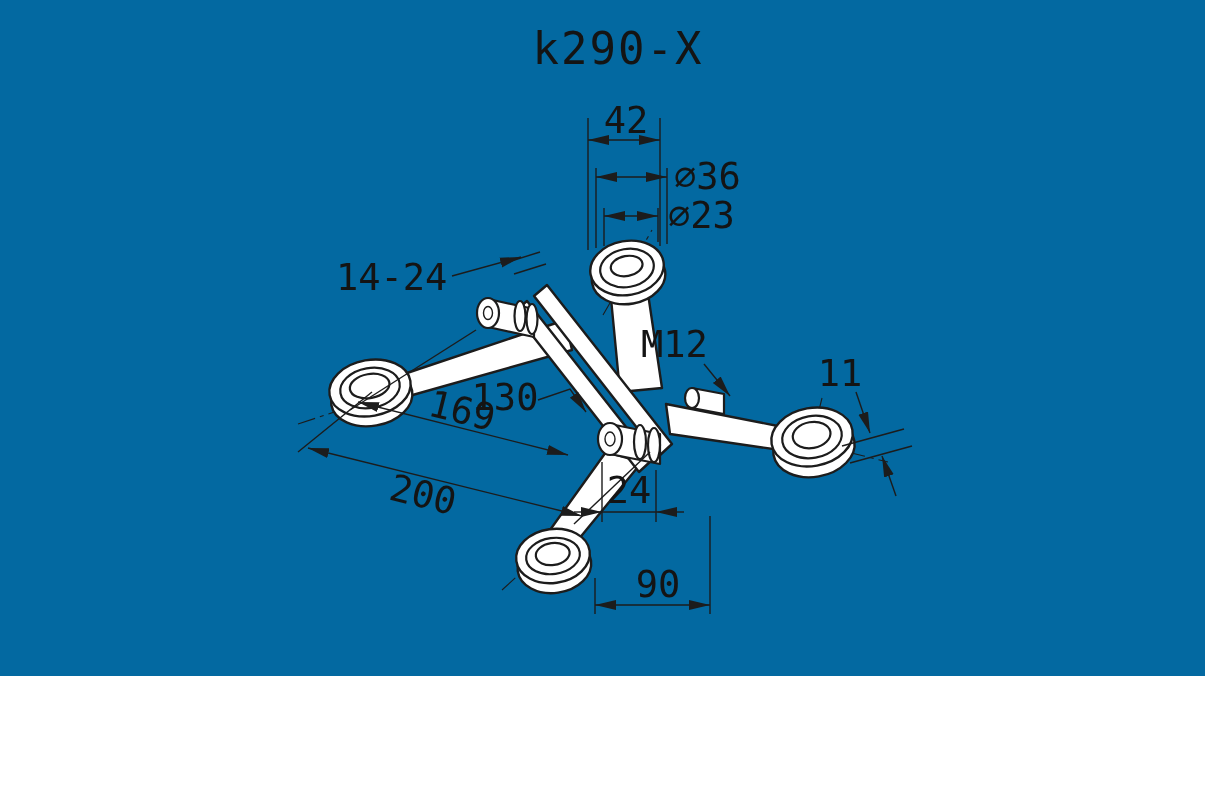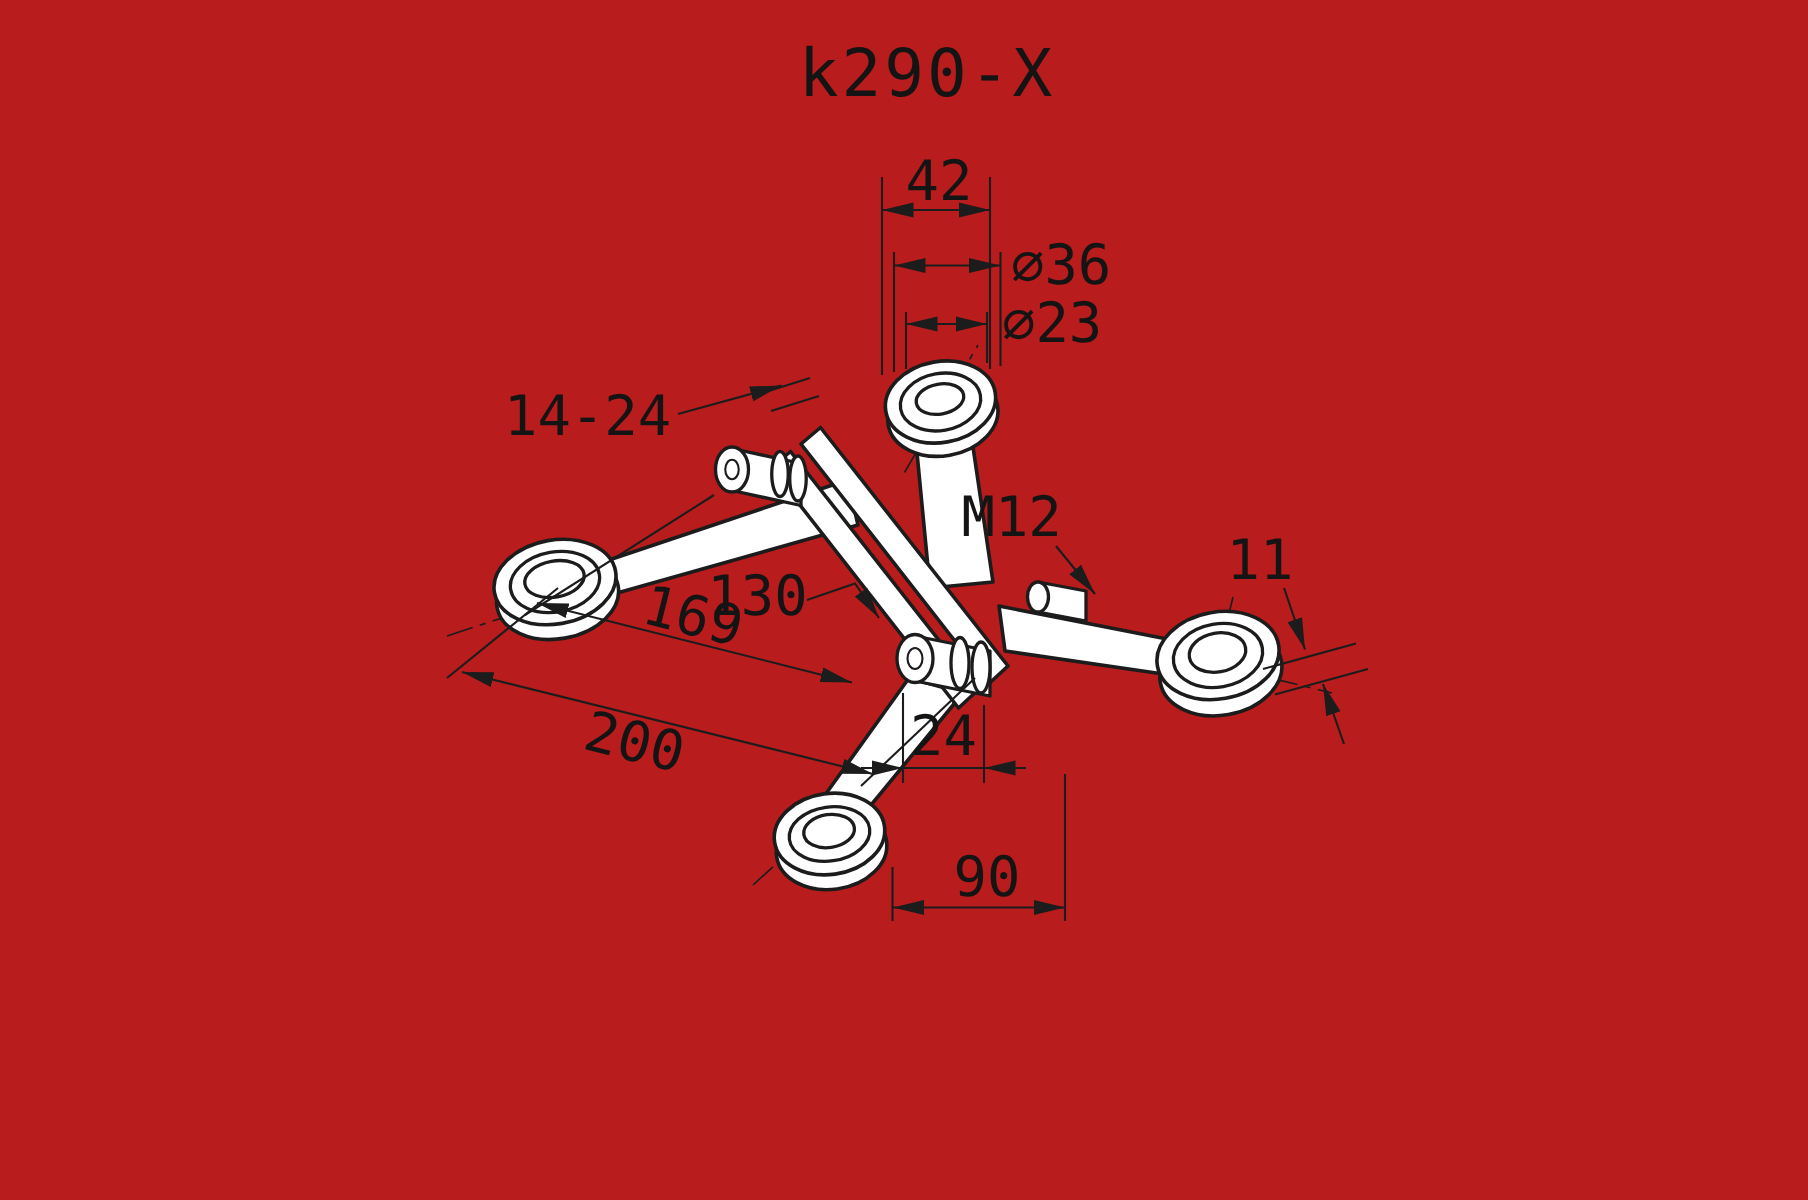--- a/index.html
+++ b/index.html
@@ -1,16 +1,16 @@
 <!DOCTYPE html>
 <html><head>
 <meta charset="utf-8">
 <style>
   html,body{margin:0;padding:0;background:#ffffff;}
-  .canvas{position:relative;width:1205px;height:800px;background:#b91c1c;overflow:hidden;
+  .canvas{position:relative;width:1205px;height:676px;background:#0369a1;overflow:hidden;
           font-family:"DejaVu Sans Mono", monospace;}
   svg{position:absolute;left:0;top:0;}
   .outline{fill:#ffffff;stroke:#1c1c1c;stroke-width:2.4;stroke-linejoin:round;}
   .outline2{fill:#ffffff;stroke:#1c1c1c;stroke-width:2.2;stroke-linejoin:round;}
   .thin{stroke:#1c1c1c;stroke-width:1.4;fill:none;}
   .cl{stroke:#1c1c1c;stroke-width:1.1;fill:none;stroke-dasharray:18 5 4 5;}
   .dimtxt{font-family:"DejaVu Sans Mono", monospace;font-size:37px;fill:#141414;}
   .titletxt{font-family:"DejaVu Sans Mono", monospace;font-size:44px;fill:#141414;letter-spacing:2px;}
 </style>
 </head>

